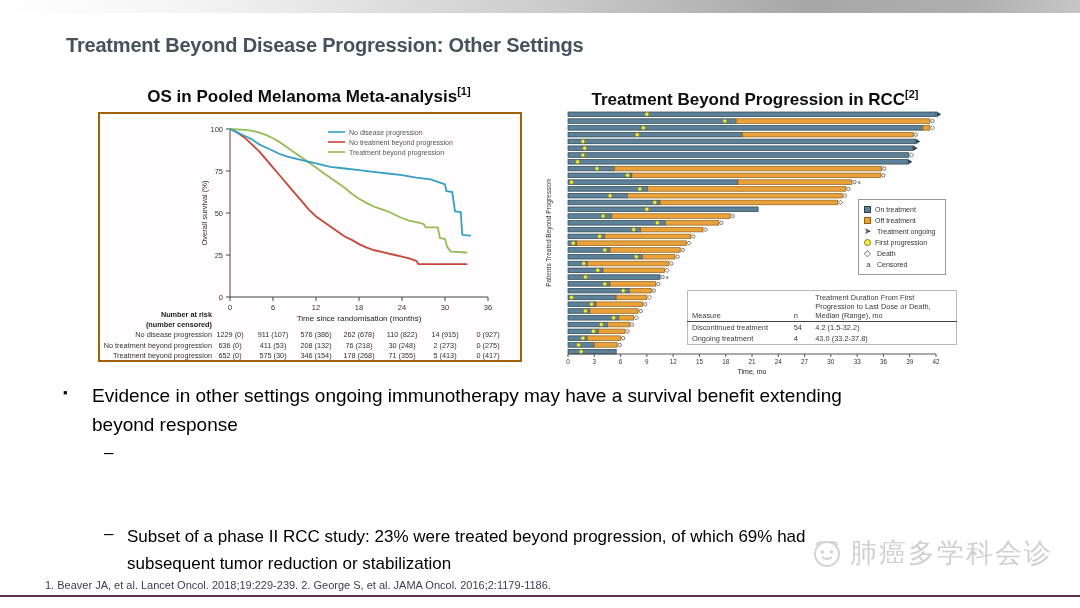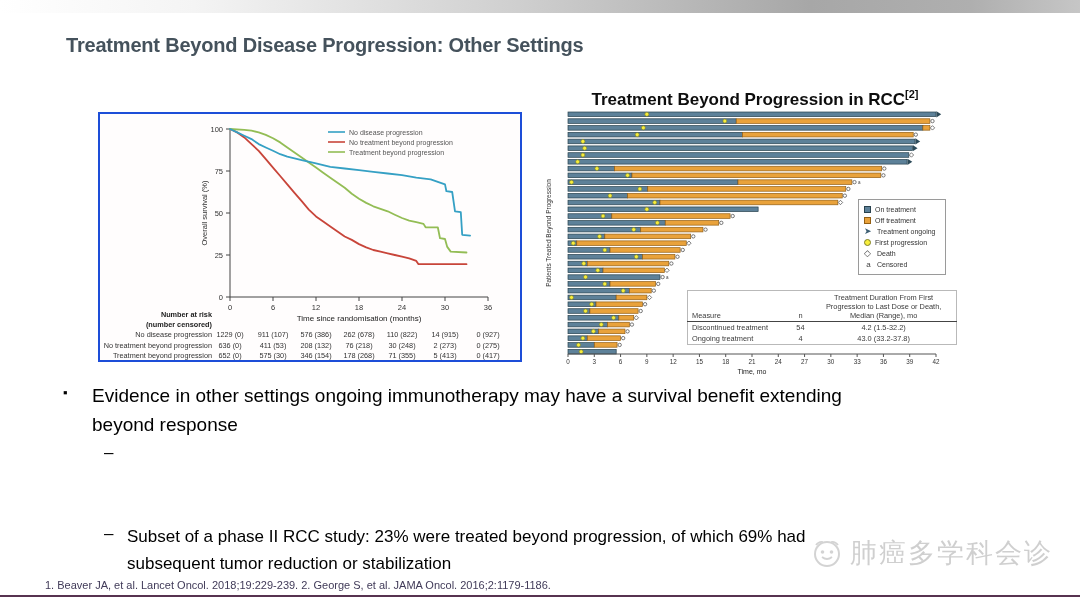--- a/index.html
+++ b/index.html
@@ -7,37 +7,37 @@
          font-family:"Liberation Sans",sans-serif}
   .topbar{position:absolute;left:0;top:0;width:100%;height:13px;
           background:linear-gradient(90deg,#ffffff 0%,#f4f4f4 18%,#cfcfcf 48%,#a7a7a7 75%,#afafaf 90%,#c6c6c6 100%)}
   .slide-title{position:absolute;left:54px;top:22px;margin:12px;font-size:20px;font-weight:700;
                color:#45525c;letter-spacing:-0.2px}
   .panel-title{position:absolute;font-size:17px;font-weight:700;color:#0d0d0d;text-align:center}
   .panel-title sup{font-size:11px}
   #km-title{left:96px;top:85px;width:426px}
   #rcc-title{left:543px;top:88px;width:424px}
   .km-box{position:absolute;left:98px;top:112px;width:424px;height:250px;
-          border:2px solid #1d4ed8;box-sizing:border-box;background:#fffdfd}
+          border:2px solid #a16207;box-sizing:border-box;background:#fffdfd}
   svg{display:block}
   .rcc-svg{position:absolute;left:543px;top:106px}
   .rcc-legend{position:absolute;left:858px;top:199px;width:88px;background:#fff;
               border:1px solid #9a9a9a;padding:4px 5px;box-sizing:border-box}
   .rcc-legend .lrow{display:flex;align-items:center;gap:4px;height:11px;font-size:7px;color:#333}
   .sw{display:inline-block;width:7px;height:7px;box-sizing:border-box;flex:0 0 auto}
   .sw-on{background:#5d8199;border:1px solid #29424e}
   .sw-off{background:#e9a23b;border:1px solid #935f14}
   .sw-arrow{color:#3d5f73;font-size:9px;line-height:7px;width:9px}
   .sw-prog{background:#f7ee3c;border:1px solid #7d7d28;border-radius:50%}
   .sw-death{color:#444;font-size:9px;line-height:7px;width:9px}
   .sw-cens{color:#444;font-size:8px;line-height:7px;width:9px;text-align:center}
   .rcc-table{position:absolute;left:687px;top:290px;width:270px;background:#fff;
              border:1px solid #b9b9b9;border-collapse:collapse;font-size:7.4px;color:#3a3a3a}
   .rcc-table th{font-weight:400;text-align:left;padding:2px 4px 1px;border-bottom:1px solid #444;vertical-align:bottom}
-  .rcc-table th.c,.rcc-table td.c{text-align:center}
+  .rcc-table th.c,.rcc-table td.c{}
   .rcc-table td{padding:1px 4px}
   .bullet-marker{position:absolute;left:63px;top:385px;font-size:13px;color:#000}
   .bullet-main{position:absolute;left:92px;top:381px;width:915px;font-size:19px;line-height:29px;
                color:#000;white-space:pre-line}
   .dash{position:absolute;left:104px;font-size:17px;color:#000}
   #dash1{top:443px}
   #dash2{top:524px}
   .sub{position:absolute;left:127px;width:890px;font-size:17px;line-height:27px;color:#000;white-space:pre-line}
   #sub1{top:442px}
   #sub2{top:523px}
@@ -48,20 +48,23 @@
 </style>
 </head>
 <body>
 
 <div id="slide">
 
   <div class="topbar"></div>
 
   <h1 class="slide-title">Treatment Beyond Disease Progression: Other Settings</h1>
 
+  <div class="panel-title" id="km-title">
+    <span>OS in Pooled Melanoma Meta-analysis</span><sup>[1]</sup>
+  </div>
 
   <div class="km-box">
     <svg id="km-svg" width="420" height="246" viewBox="0 0 420 246">
         <line x1="130" y1="15" x2="130" y2="183" stroke="#444" stroke-width="1"></line>
         <line x1="130" y1="183" x2="388" y2="183" stroke="#444" stroke-width="1"></line>
         <line x1="126" y1="15" x2="130" y2="15" stroke="#444" stroke-width="1"></line>
         <text x="123" y="17.6" text-anchor="end" font-size="7.5" fill="#333">100</text>
         <line x1="126" y1="57" x2="130" y2="57" stroke="#444" stroke-width="1"></line>
         <text x="123" y="59.6" text-anchor="end" font-size="7.5" fill="#333">75</text>
         <line x1="126" y1="99" x2="130" y2="99" stroke="#444" stroke-width="1"></line>

